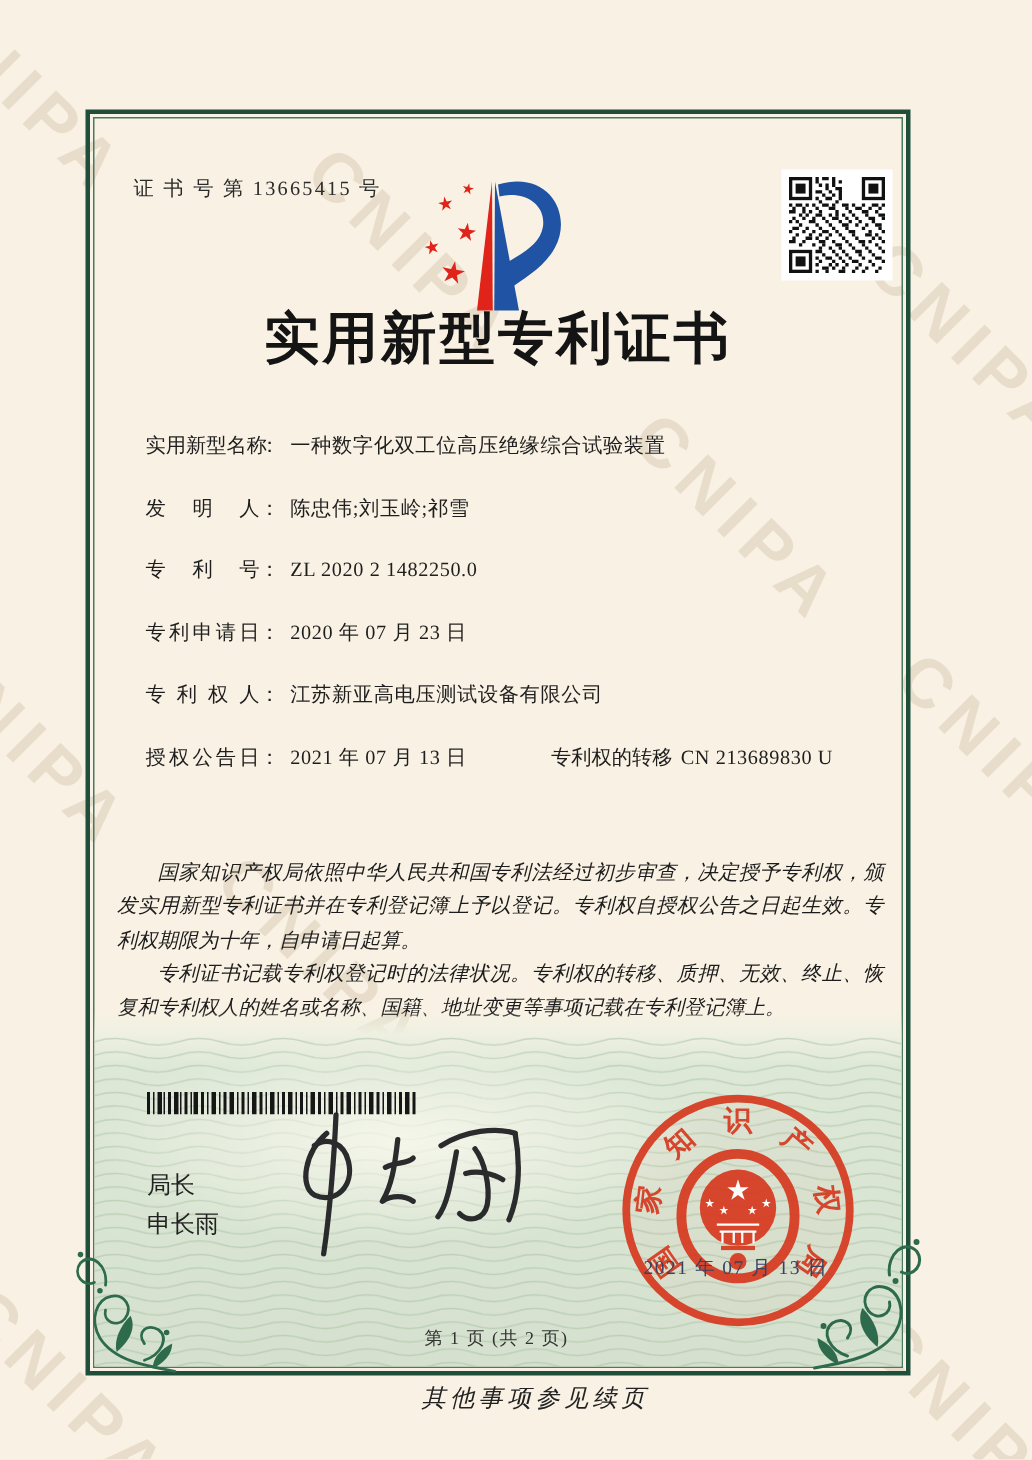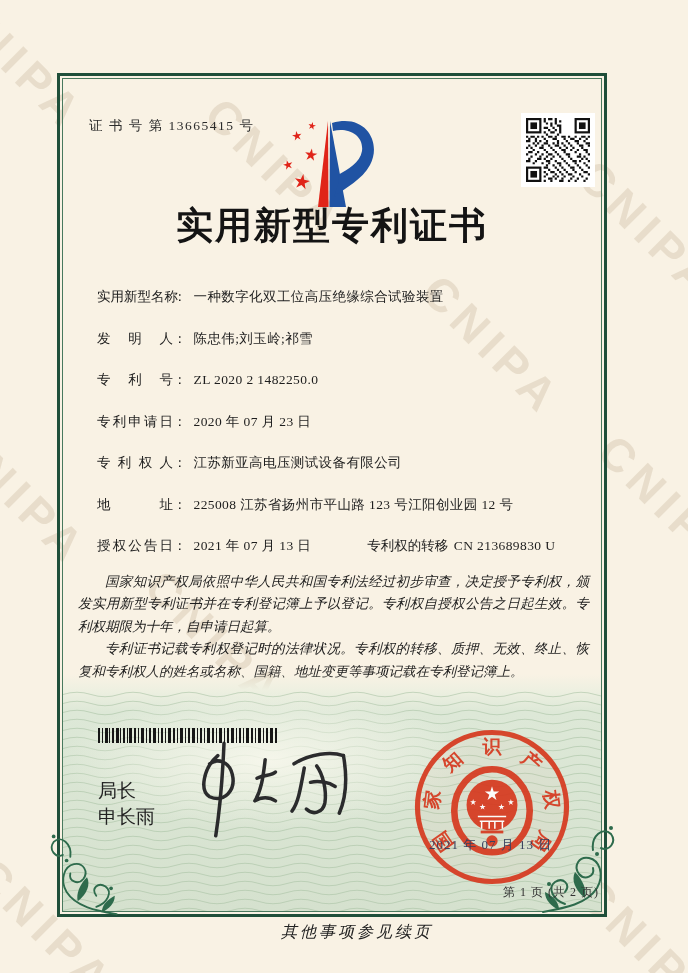--- a/index.html
+++ b/index.html
@@ -45,26 +45,26 @@
   
   .band{position:absolute;left:0;right:0;bottom:0;height:221px;
         background:linear-gradient(180deg,#eef0e1 0px,#dde8d7 22px,#d5e1ce 100%);}
   .band::before{content:"";position:absolute;left:0;right:0;top:-16px;height:16px;
         background:linear-gradient(180deg,rgba(238,240,225,0),#eef0e1);}
   .band .waves{position:absolute;inset:0;opacity:.6;}
   .band-light{position:absolute;inset:0;
         background:radial-gradient(ellipse 55% 45% at 38% 32%,rgba(252,250,240,0.8),rgba(252,250,240,0) 70%);}
   .barcode{position:absolute;left:35px;top:38px;z-index:2;}
   .signer{position:absolute;left:35px;top:88px;z-index:2;
-          font-family:Liberation Serif, serif;font-size:19px;line-height:26px;color:#222;}
+          font-family:Liberation Serif, serif;font-size:16px;line-height:26px;color:#222;}
   .autograph{position:absolute;left:126px;top:46px;z-index:2;}
   .seal{position:absolute;left:346px;top:34px;width:166px;height:166px;z-index:3;opacity:.93;}
   .seal-date{position:absolute;left:366px;top:146px;z-index:4;font-size:13px;letter-spacing:1px;
              color:#39425f;white-space:nowrap;}
-  .page-info{position:absolute;left:0;right:2px;bottom:10px;text-align:right;font-size:12px;
+  .page-info{position:absolute;left:0;right:2px;bottom:10px;text-align:center;font-size:12px;
              letter-spacing:1px;color:#333;z-index:2;}
   .orn{position:absolute;z-index:2;}
   .orn-left{left:-16px;bottom:-6px;transform:scaleX(-1);}
   .orn-right{right:-14px;bottom:-4px;}
   
   .continuation{position:absolute;left:0;right:0;top:922px;text-align:center;z-index:1;
                 font-size:16px;font-style:italic;letter-spacing:3px;color:#222;margin-left:26px;}
 </style>
 </head>
 <body>
@@ -156,23 +156,20 @@
         <div class="f-row">
           <span class="f-label">专利号</span><span class="f-colon">：</span><span class="f-value">ZL 2020 2 1482250.0</span>
         </div>
         <div class="f-row">
           <span class="f-label">专利申请日</span><span class="f-colon">：</span><span class="f-value">2020 年 07 月 23 日</span>
         </div>
         <div class="f-row">
           <span class="f-label">专利权人</span><span class="f-colon">：</span><span class="f-value">江苏新亚高电压测试设备有限公司</span>
         </div>
         <div class="f-row">
-          <span class="f-label">地址</span><span class="f-colon">：</span><span class="f-value">225008 江苏省扬州市平山路 123 号江阳创业园 12 号</span>
-        </div>
-        <div class="f-row">
           <span class="f-label">授权公告日</span><span class="f-colon">：</span><span class="f-value">2021 年 07 月 13 日</span><span class="f-pair2"><span class="f-label narrow">专利权的转移</span><span class="f-colon">：</span><span class="f-value">CN 213689830 U</span></span>
         </div>
       </div>
 
       <div class="paras">
         <p>国家知识产权局依照中华人民共和国专利法经过初步审查，决定授予专利权，颁发实用新型专利证书并在专利登记簿上予以登记。专利权自授权公告之日起生效。专利权期限为十年，自申请日起算。</p>
         <p>专利证书记载专利权登记时的法律状况。专利权的转移、质押、无效、终止、恢复和专利权人的姓名或名称、国籍、地址变更等事项记载在专利登记簿上。</p>
       </div>
 
       <div class="band">

